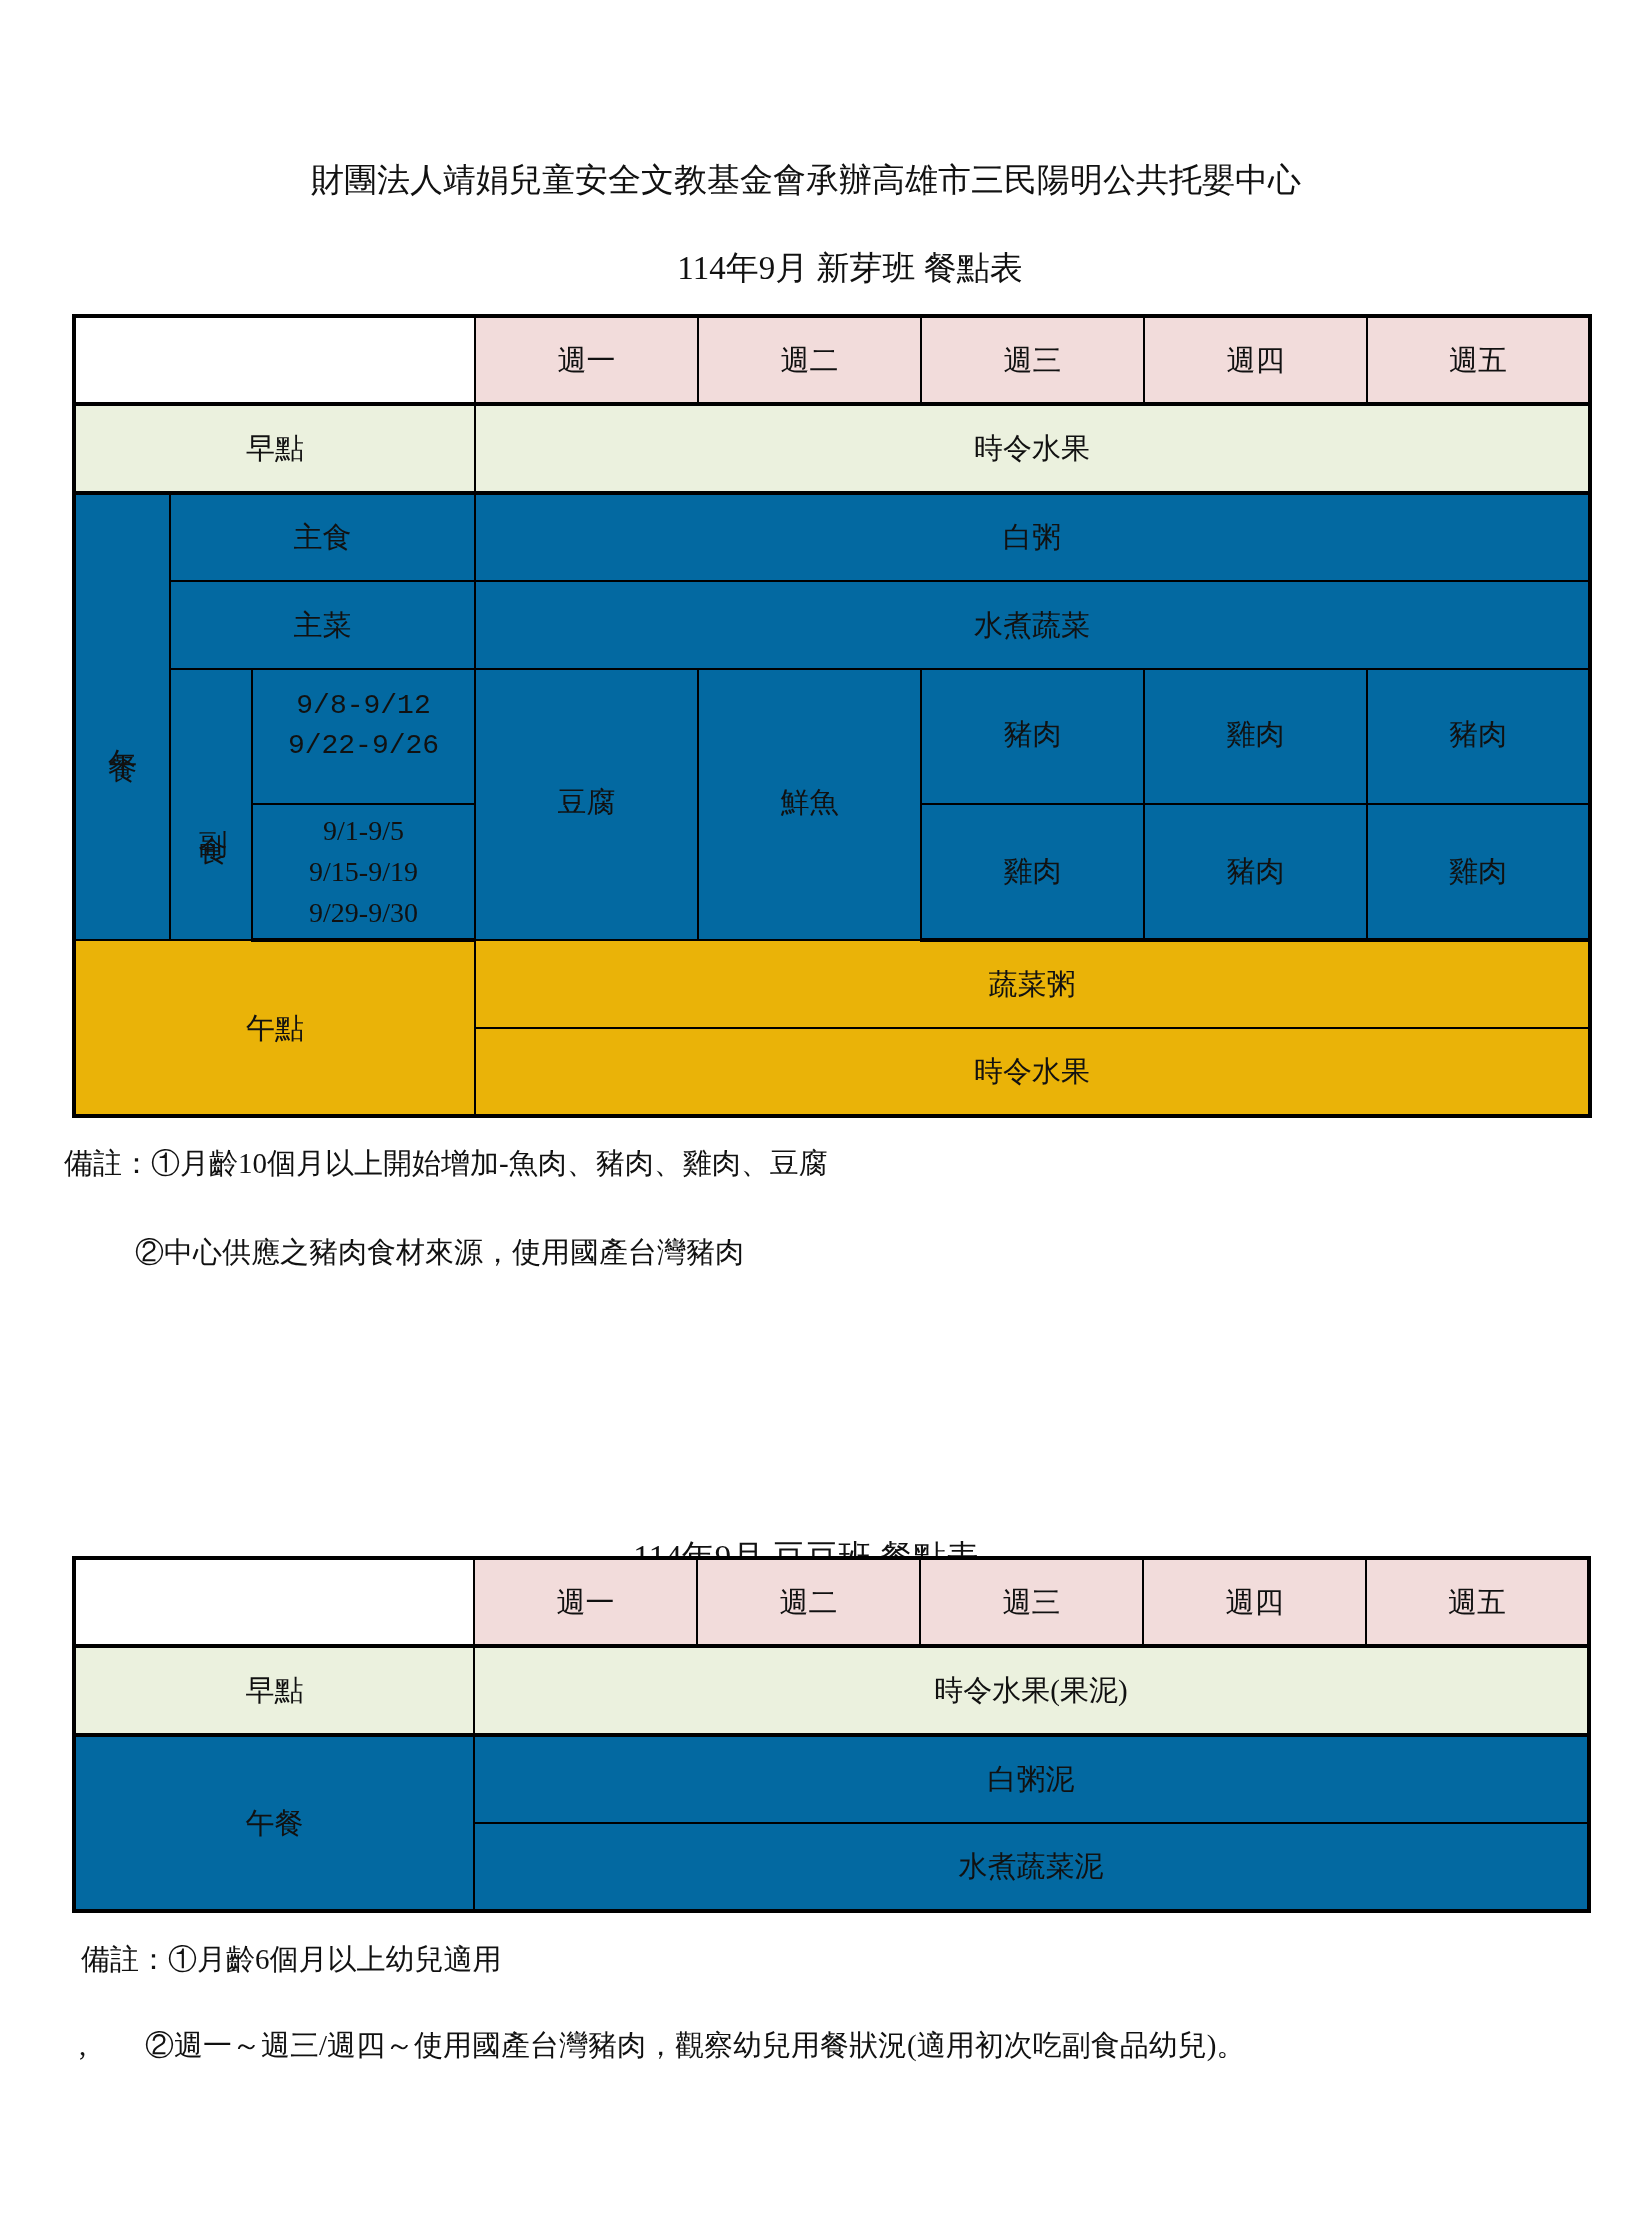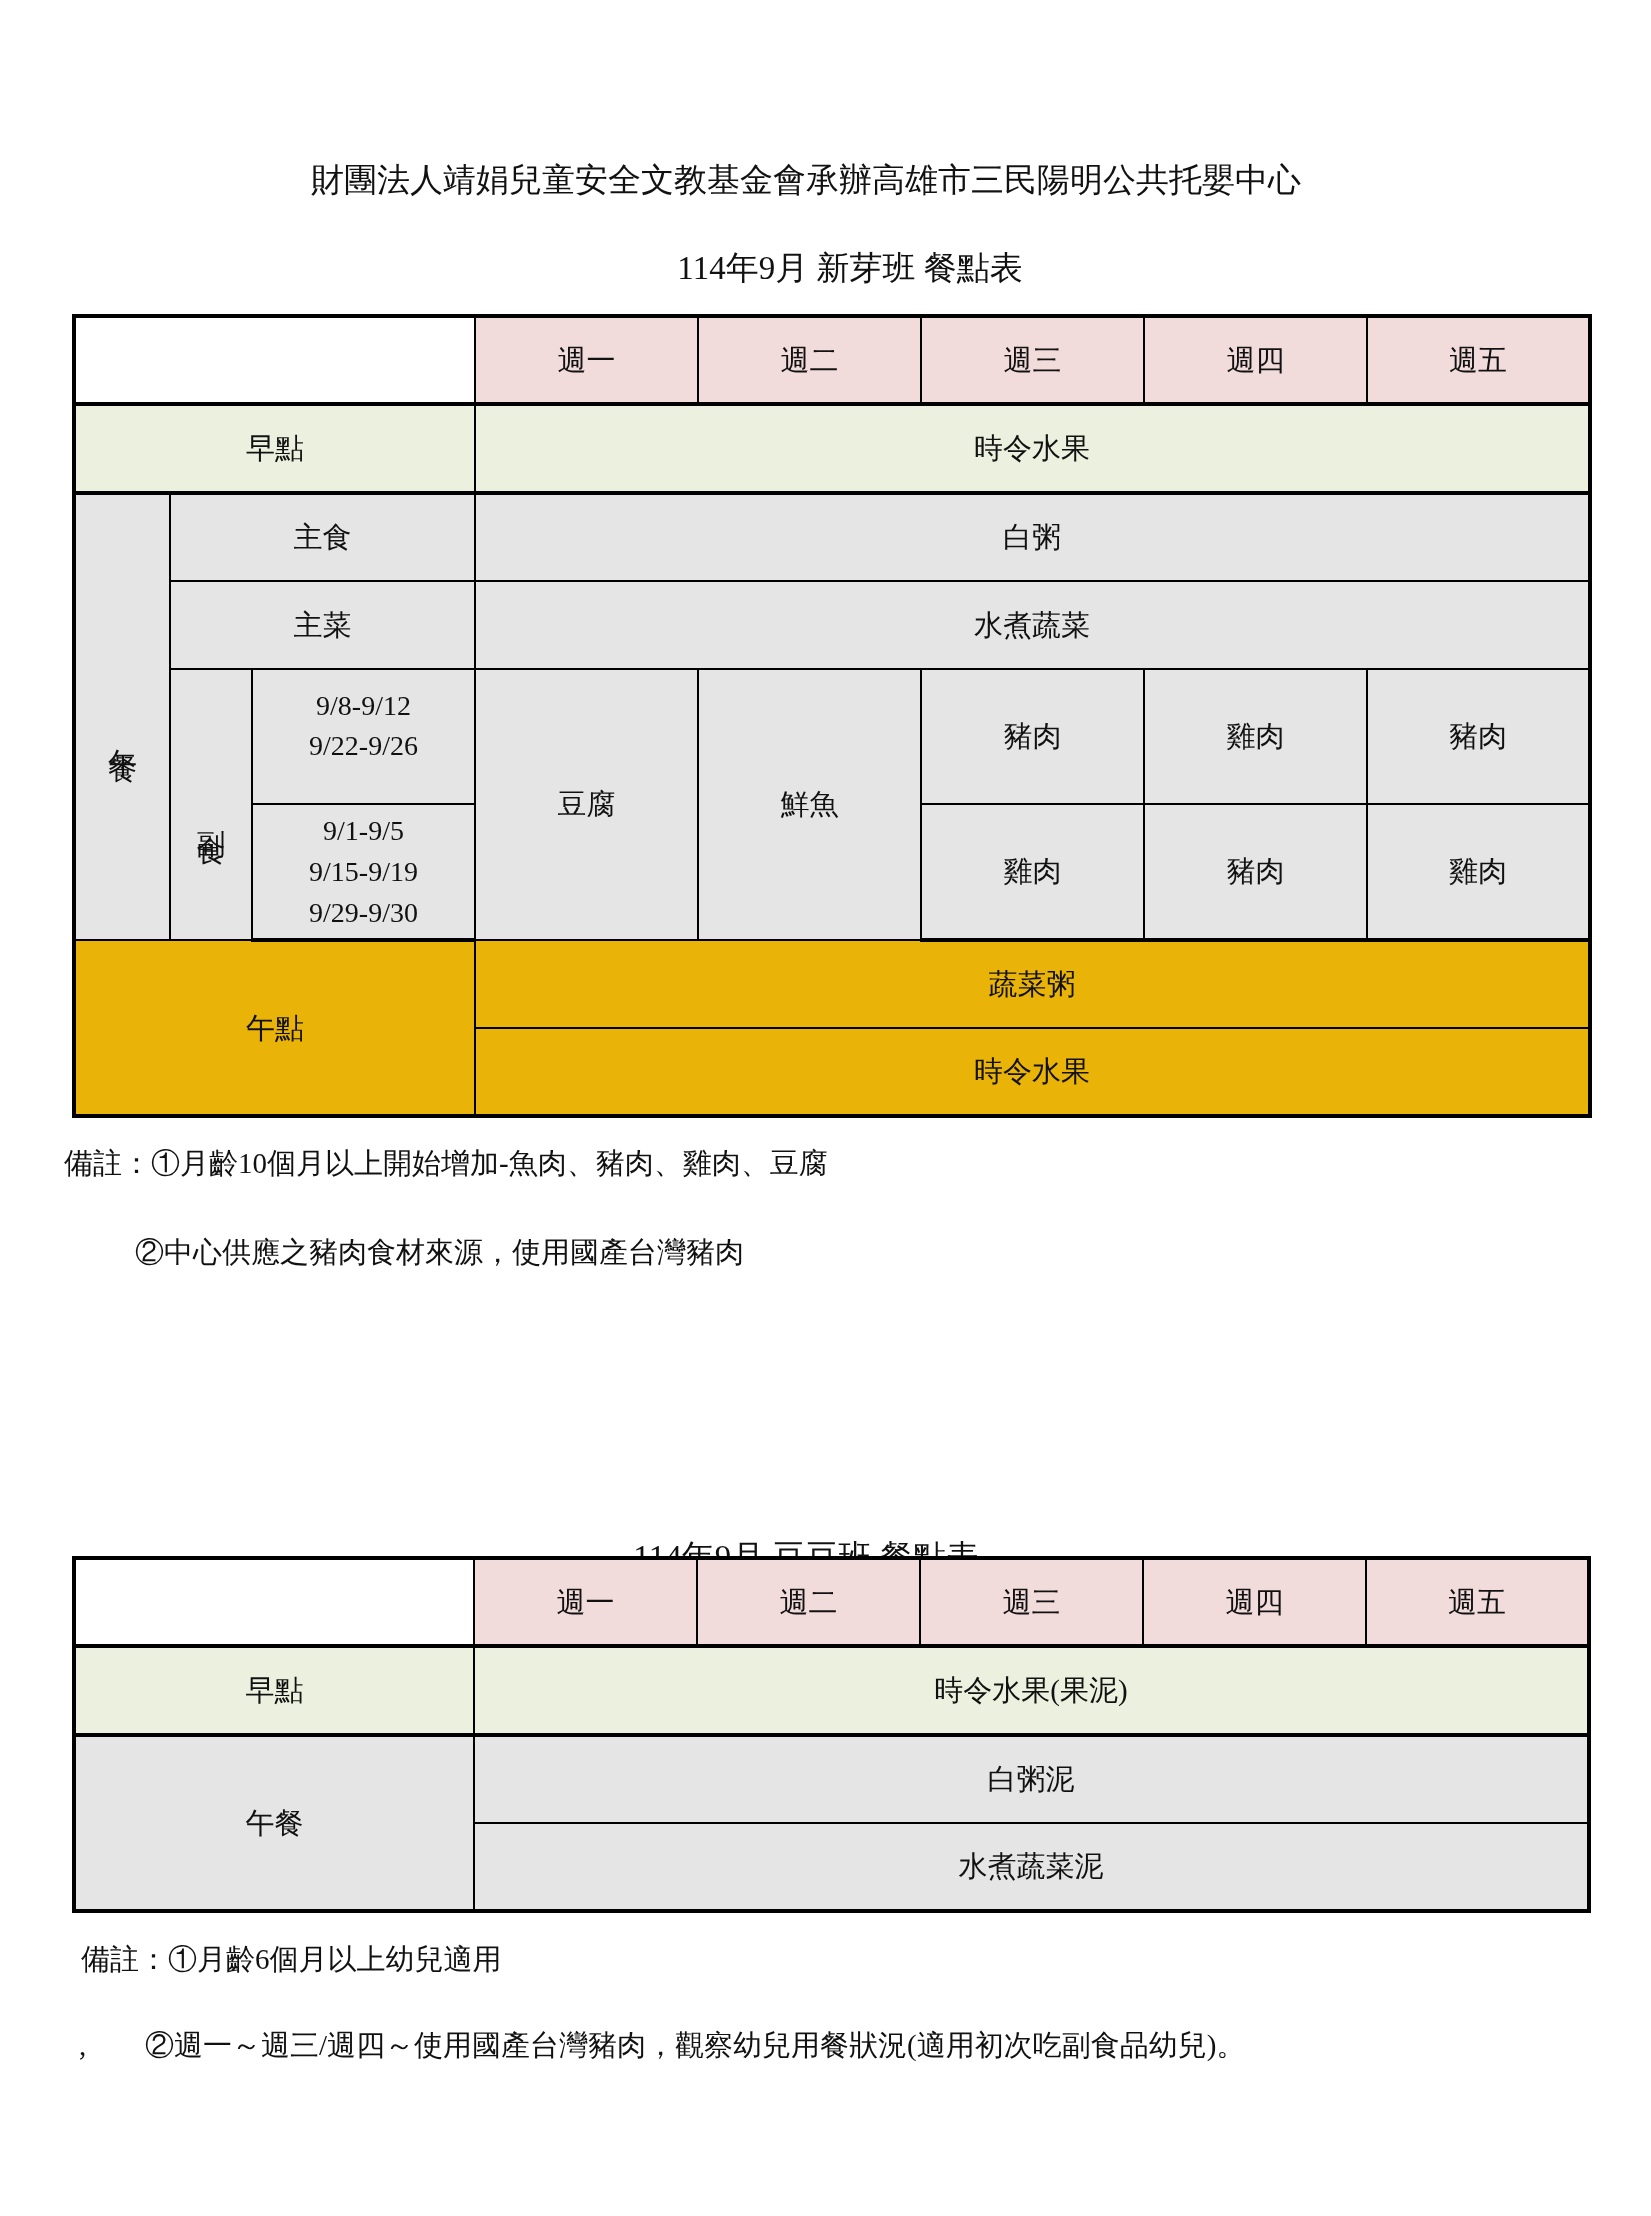--- a/index.html
+++ b/index.html
@@ -15,21 +15,21 @@
     table.menu {
       position: absolute; border-collapse: collapse; table-layout: fixed;
       border: 4.3px solid #000;
     }
     table.menu td {
       border: 2.6px solid #000; text-align: center; vertical-align: middle;
       font-size: 29px; padding: 0; line-height: 41px;
     }
     .pink { background: #f2dcdb; }
     .green { background: #ebf1de; }
-    .blue { background: #e5e5e5; }
+    .blue { background: #0369a1; }
     .peach { background: #eab308; }
     .white { background: #ffffff; }
     tr.thick-bottom td { border-bottom-width: 4.3px; }
     .vtext { writing-mode: vertical-rl; text-orientation: upright; letter-spacing: 5.2px; }
     .vtop { vertical-align: top !important; padding-top: 0 !important; }
     .note {
       position: absolute; font-size: 29px; line-height: 38px; white-space: nowrap;
     }
   </style>
 </head>
@@ -67,21 +67,21 @@
     <td class="blue vtop" rowspan="4">
       <div class="vtext" style="margin:0 auto; padding-top:185px; font-size:29px; height:103px;">午餐</div>
     </td>
     <td class="blue" colspan="2">主食</td>
     <td class="blue" colspan="5">白粥</td>
   </tr>
   <tr style="height:88px;">
     <td class="blue" colspan="2">主菜</td>
     <td class="blue" colspan="5">水煮蔬菜</td>
   </tr>
-  <tr style="height:135px;">
+  <tr style="height:135px;font-family:Liberation Mono, monospace;">
     <td class="blue" rowspan="2">
       <div class="vtext" style="margin:0 auto; padding-top:17px; font-size:29px;">副食</div>
     </td>
     <td class="blue" style="vertical-align:top; padding-top:15.5px; font-size:28px; line-height:40px;">
       <div>9/8-9/12</div>
       <div>9/22-9/26</div>
     </td>
     <td class="blue" rowspan="2">豆腐</td>
     <td class="blue" rowspan="2">鮮魚</td>
     <td class="blue">豬肉</td>

